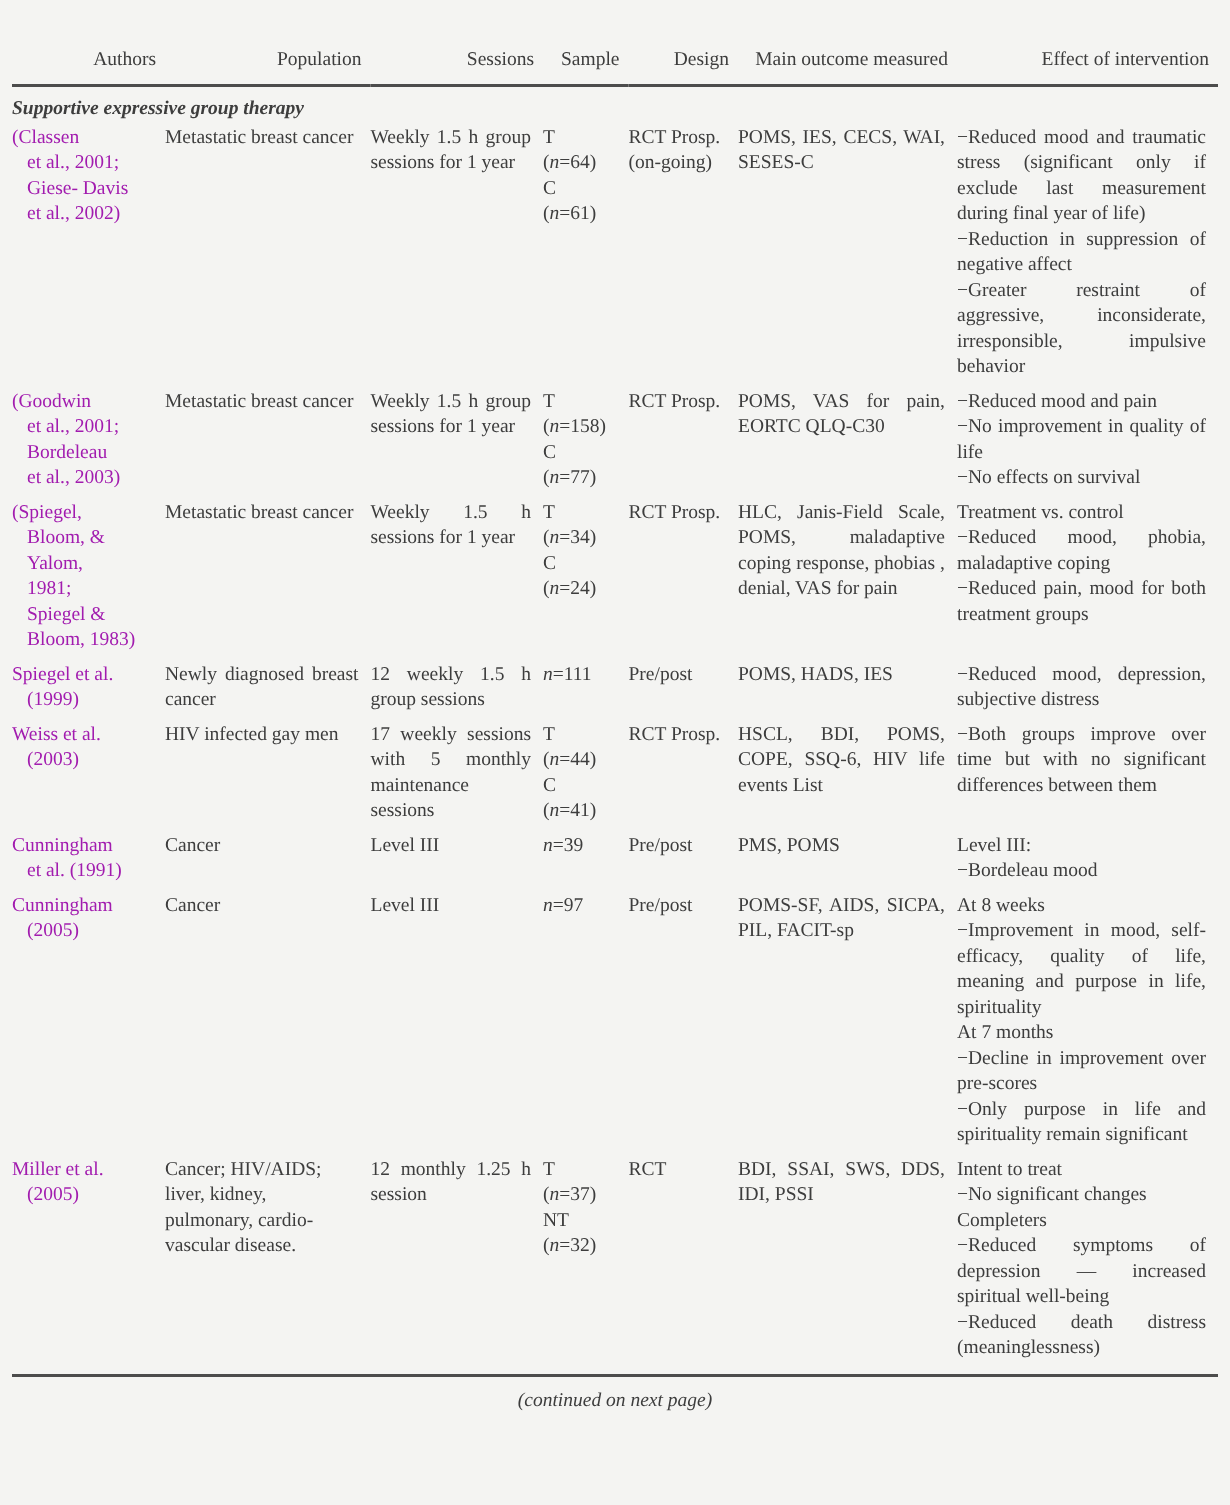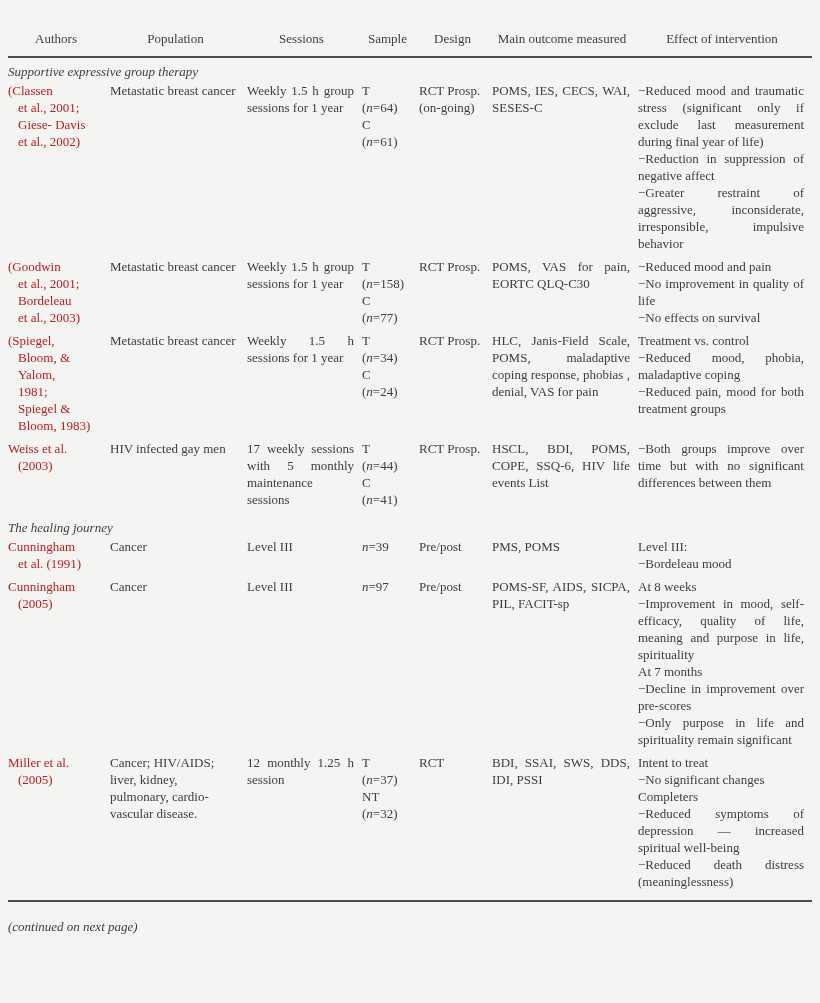--- a/index.html
+++ b/index.html
@@ -21,54 +21,55 @@
     width: 804px;
   }
   col.c-authors   { width: 102px; }
   col.c-population{ width: 137px; }
   col.c-sessions  { width: 115px; }
   col.c-sample    { width: 57px;  }
   col.c-design    { width: 73px;  }
   col.c-outcome   { width: 146px; }
   col.c-effect    { width: 174px; }
   th {
-    text-align: center;
+    text-align: right;
     font-weight: normal;
     vertical-align: bottom;
     padding: 0 6px 9px 0;
     border-bottom: 2px solid #4c4c4c;
   }
   td {
     vertical-align: top;
     padding: 0 8px 6px 0;
     white-space: pre-line;
   }
   tr.section-row td {
     font-style: italic;
     padding-top: 5px;
     padding-bottom: 2px;
     white-space: normal;
+    font-weight: bold;
   }
   td.authors {
     padding-left: 10px;
     text-indent: -10px;
-    color: #b91c1c;
+    color: #a21caf;
   }
   td.justify { text-align: justify; }
   .bottom-rule {
     width: 804px;
     border-top: 2px solid #4c4c4c;
     height: 0;
     margin-top: 4px;
   }
   .continued {
     width: 804px;
-    text-align: left;
+    text-align: center;
     font-style: italic;
-    margin-top: 16px;
+    margin-top: 6px;
   }
 </style>
 </head>
 <body>
 
 <div class="page">
   <table class="review-table">
     <colgroup>
       <col class="c-authors">
         <col class="c-population">
@@ -145,38 +146,45 @@
 (<i>n</i>=34)
 C
 (<i>n</i>=24)</td>
         <td>RCT Prosp.</td>
         <td class="justify">HLC, Janis-Field Scale, POMS, maladaptive coping response, phobias , denial, VAS for pain</td>
         <td class="justify">Treatment vs. control
 −Reduced mood, phobia, maladaptive coping
 −Reduced pain, mood for both treatment groups</td>
       </tr>
 
+      <tr class="study-row">
+        <td class="authors">Spiegel et al.
+(1999)</td>
+        <td class="justify">Newly diagnosed breast cancer</td>
+        <td class="justify">12 weekly 1.5 h group sessions</td>
+        <td><i>n</i>=111</td>
+        <td>Pre/post</td>
+        <td class="justify">POMS, HADS, IES</td>
+        <td class="justify">−Reduced mood, depression, subjective distress</td>
+      </tr>
 
       <tr class="study-row">
         <td class="authors">Weiss et al.
 (2003)</td>
         <td class="justify">HIV infected gay men</td>
         <td class="justify">17 weekly sessions with 5 monthly maintenance sessions</td>
         <td>T
 (<i>n</i>=44)
 C
 (<i>n</i>=41)</td>
         <td>RCT Prosp.</td>
         <td class="justify">HSCL, BDI, POMS, COPE, SSQ-6, HIV life events List</td>
         <td class="justify">−Both groups improve over time but with no significant differences between them</td>
       </tr>
 
-      <tr class="section-row">
-        <td colspan="7">The healing journey</td>
-      </tr>
 
       <tr class="study-row">
         <td class="authors">Cunningham
 et al. (1991)</td>
         <td class="justify">Cancer</td>
         <td class="justify">Level III</td>
         <td><i>n</i>=39</td>
         <td>Pre/post</td>
         <td class="justify">PMS, POMS</td>
         <td class="justify">Level III:

